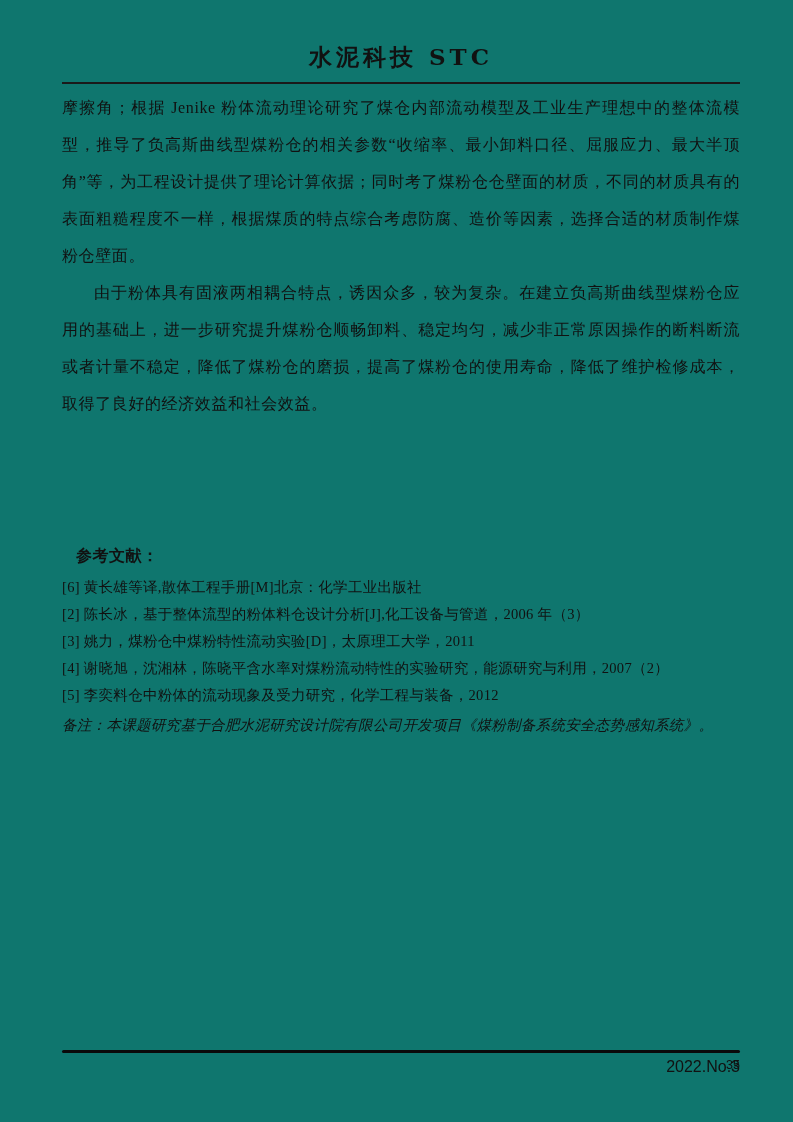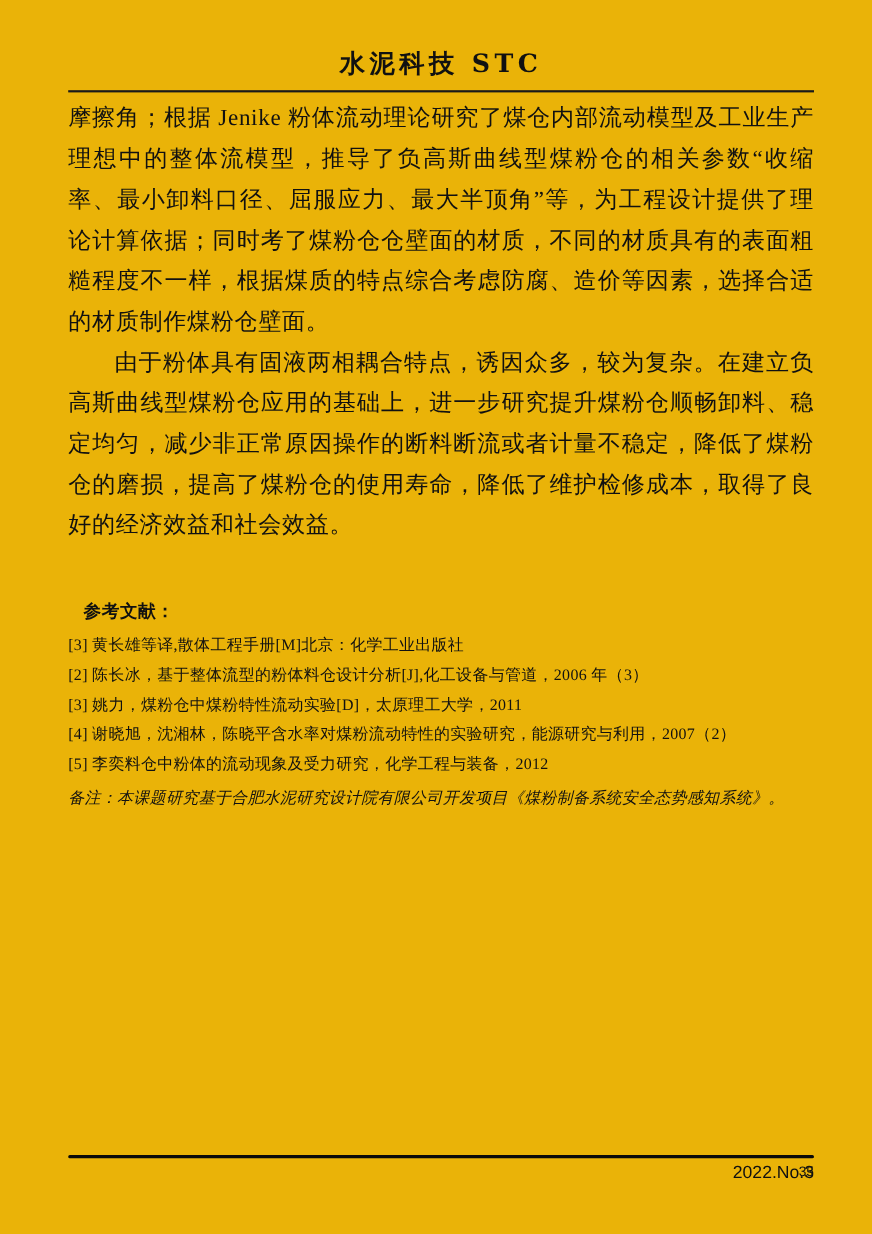--- a/index.html
+++ b/index.html
@@ -2,21 +2,21 @@
 <html><head>
 <meta charset="utf-8">
 <style>
   * { margin: 0; padding: 0; box-sizing: border-box; }
   html, body { background: #888; }
   .page {
     position: relative;
     width: 793px;
     height: 1122px;
     margin: 0 auto;
-    background: #eab308;
+    background: #0f766e;
     color: #111111;
     overflow: hidden;
     font-family: "Liberation Serif", "DejaVu Serif", serif;
   }
   .header {
     position: absolute;
     left: 62px;
     top: 42px;
     width: 678px;
     text-align: center;
@@ -31,21 +31,21 @@
     top: 82px;
     width: 678px;
     height: 2px;
     background: #1a1a1a;
   }
   .body-text {
     position: absolute;
     left: 62px;
     top: 89px;
     width: 678px;
-    font-size: 21px;
+    font-size: 16px;
     line-height: 37px;
     text-align: justify;
     letter-spacing: 0.6px;
   }
   .para { text-align: justify; text-justify: inter-character; }
   .para.indent { text-indent: 2em; }
   .references {
     position: absolute;
     left: 62px;
     top: 546px;
@@ -109,21 +109,21 @@
 
   <div class="header-rule"></div>
 
   <div class="body-text">
     <p class="para">摩擦角；根据 Jenike 粉体流动理论研究了煤仓内部流动模型及工业生产理想中的整体流模型，推导了负高斯曲线型煤粉仓的相关参数“收缩率、最小卸料口径、屈服应力、最大半顶角”等，为工程设计提供了理论计算依据；同时考了煤粉仓仓壁面的材质，不同的材质具有的表面粗糙程度不一样，根据煤质的特点综合考虑防腐、造价等因素，选择合适的材质制作煤粉仓壁面。</p>
     <p class="para indent">由于粉体具有固液两相耦合特点，诱因众多，较为复杂。在建立负高斯曲线型煤粉仓应用的基础上，进一步研究提升煤粉仓顺畅卸料、稳定均匀，减少非正常原因操作的断料断流或者计量不稳定，降低了煤粉仓的磨损，提高了煤粉仓的使用寿命，降低了维护检修成本，取得了良好的经济效益和社会效益。</p>
   </div>
 
   <div class="references">
     <div class="ref-heading">参考文献：</div>
-    <div class="ref-item">[3]  黄长雄等译,散体工程手册[M]北京：化学工业出版社</div>
+    <div class="ref-item">[6]  黄长雄等译,散体工程手册[M]北京：化学工业出版社</div>
     <div class="ref-item">[2]  陈长冰，基于整体流型的粉体料仓设计分析[J],化工设备与管道，2006 年（3）</div>
     <div class="ref-item">[3]  姚力，煤粉仓中煤粉特性流动实验[D]，太原理工大学，2011</div>
     <div class="ref-item">[4]  谢晓旭，沈湘林，陈晓平含水率对煤粉流动特性的实验研究，能源研究与利用，2007（2）</div>
     <div class="ref-item">[5]  李奕料仓中粉体的流动现象及受力研究，化学工程与装备，2012</div>
   </div>
 
   <p class="note">备注：本课题研究基于合肥水泥研究设计院有限公司开发项目《煤粉制备系统安全态势感知系统》。</p>
 
   <div class="footer-rule"></div>
 

